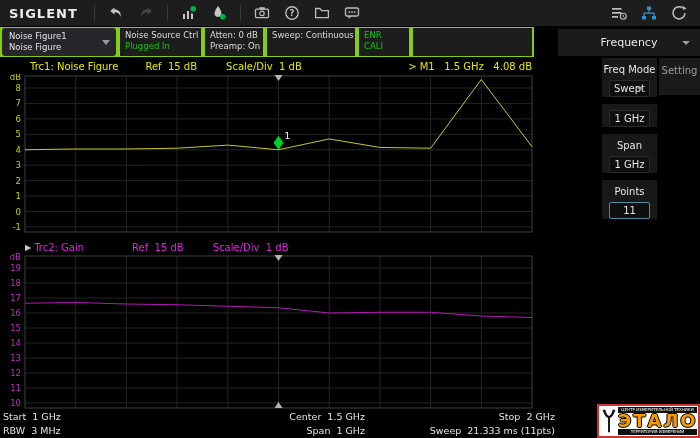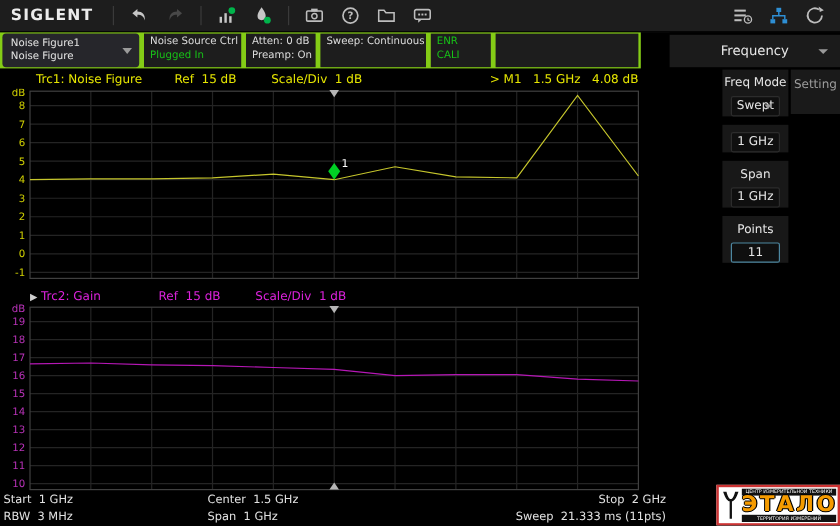--- a/index.html
+++ b/index.html
@@ -49,21 +49,21 @@
   svg.plot { position:absolute; left:0; }
   #chart1-plot { top:74px; }
   #chart2-plot { top:252px; }
 
   
   .bottom-status { position:absolute; left:0; top:410px; width:558px; height:28px;
     font-size:9.5px; color:#e2e2e2; }
   .bs-row { display:flex; height:14px; line-height:14px; padding:0 3px; }
   .bs-row span { white-space:pre; }
   .bs-left { width:170px; text-align:left; }
-  .bs-mid { flex:1; text-align:left; }
+  .bs-mid { flex:1; text-align:right; }
   .bs-right { width:190px; text-align:right; }
 
   
   .sidebar { position:absolute; left:558px; top:27px; width:142px; height:369px;
     background:#000; }
   .sb-title { position:absolute; left:0; top:2px; width:142px; height:27px;
     background:#1b1b1b; display:flex; align-items:center; justify-content:center;
     font-size:11px; color:#e8e8e8; }
   .sb-title .caret-down { position:absolute; right:8px; border-left-width:4px;
     border-right-width:4px; border-top-width:4px; }

